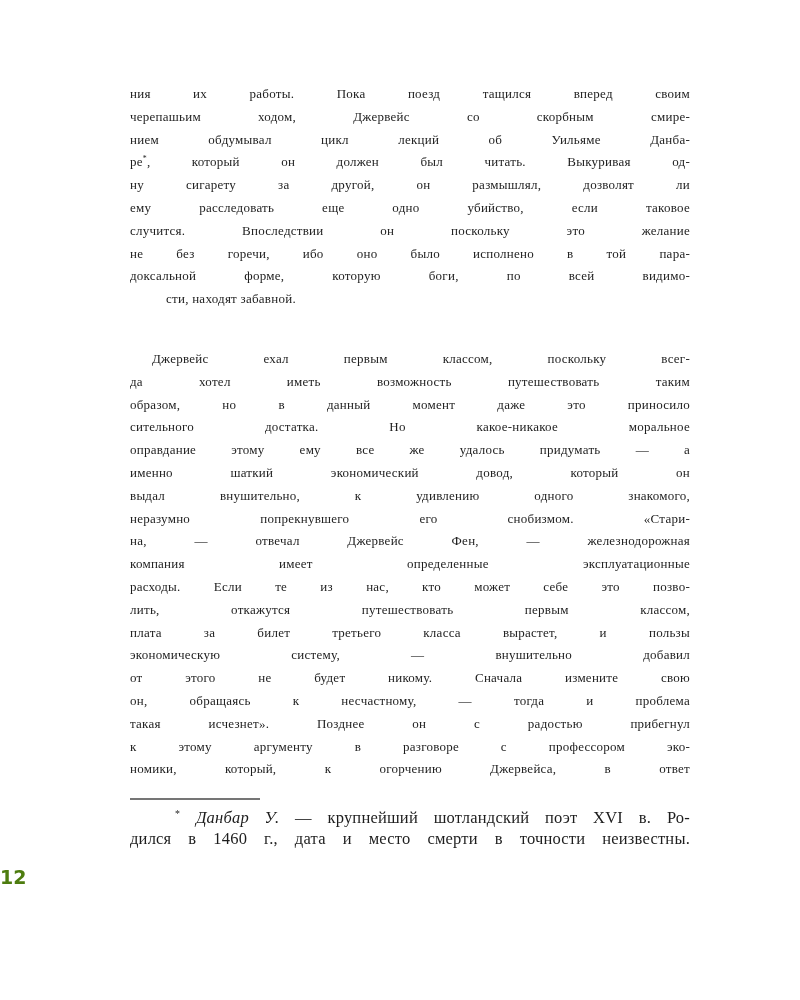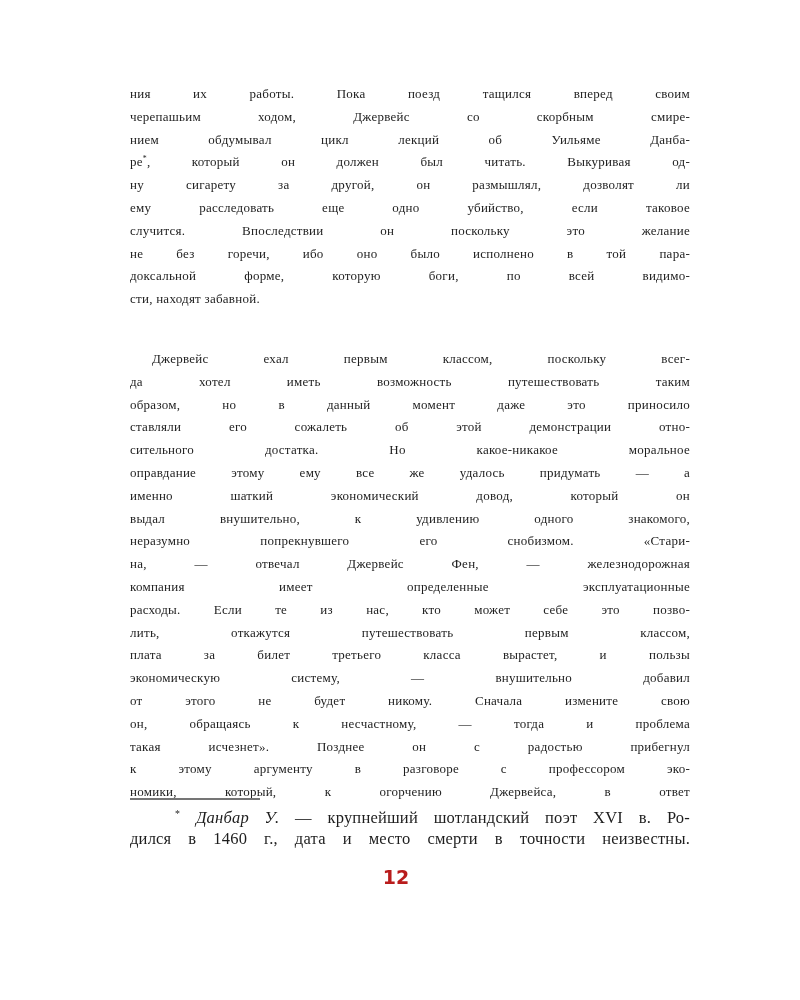--- a/index.html
+++ b/index.html
@@ -26,20 +26,21 @@
     font-size: 13px;
     line-height: 22.8px;
     letter-spacing: 0.25px;
     text-align: justify;
     text-align-last: justify;
     white-space: normal;
   }
   .line.last {
     text-align: right;
     text-align-last: left;
+    margin-left: 36px;
   }
   .line.indent {
     text-indent: 22px;
     margin-top: 37px;
   }
   .fn-rule {
     position: absolute;
     left: 130px;
     top: 798px;
     width: 130px;
@@ -68,46 +69,45 @@
     line-height: 0;
   }
   .it {
     font-style: italic;
   }
   .page-num {
     position: absolute;
     left: 0;
     top: 866px;
     width: 792px;
-    text-align: center;
+    text-align: left;
     font-family: "DejaVu Sans", "Liberation Sans", sans-serif;
     font-weight: bold;
     font-size: 19px;
-    color: #b91c1c;
+    color: #4d7c0f;
   }
 </style>
 </head>
 <body>
 
 <div class="page">
   <div class="text-block" id="bodyBlock">
       <div class="line">ния их работы. Пока поезд тащился вперед своим</div>
       <div class="line">черепашьим ходом, Джервейс со скорбным смире-</div>
       <div class="line">нием обдумывал цикл лекций об Уильяме Данба-</div>
       <div class="line"><span>ре</span><span class="sup">*</span><span>, который он должен был читать. Выкуривая од-</span></div>
       <div class="line">ну сигарету за другой, он размышлял, дозволят ли</div>
       <div class="line">ему расследовать еще одно убийство, если таковое</div>
       <div class="line">случится. Впоследствии он поскольку это желание</div>
       <div class="line">не без горечи, ибо оно было исполнено в той пара-</div>
       <div class="line">доксальной форме, которую боги, по всей видимо-</div>
       <div class="line last">сти, находят забавной.</div>
       <div class="line indent">Джервейс ехал первым классом, поскольку всег-</div>
       <div class="line">да хотел иметь возможность путешествовать таким</div>
       <div class="line">образом, но в данный момент даже это приносило</div>
-      <div class="line">ставляли его сожалеть об этой демонстрации отно-</div>
       <div class="line">сительного достатка. Но какое-никакое моральное</div>
       <div class="line">оправдание этому ему все же удалось придумать — а</div>
       <div class="line">именно шаткий экономический довод, который он</div>
       <div class="line">выдал внушительно, к удивлению одного знакомого,</div>
       <div class="line">неразумно попрекнувшего его снобизмом. «Стари-</div>
       <div class="line">на, — отвечал Джервейс Фен, — железнодорожная</div>
       <div class="line">компания имеет определенные эксплуатационные</div>
       <div class="line">расходы. Если те из нас, кто может себе это позво-</div>
       <div class="line">лить, откажутся путешествовать первым классом,</div>
       <div class="line">плата за билет третьего класса вырастет, и пользы</div>

